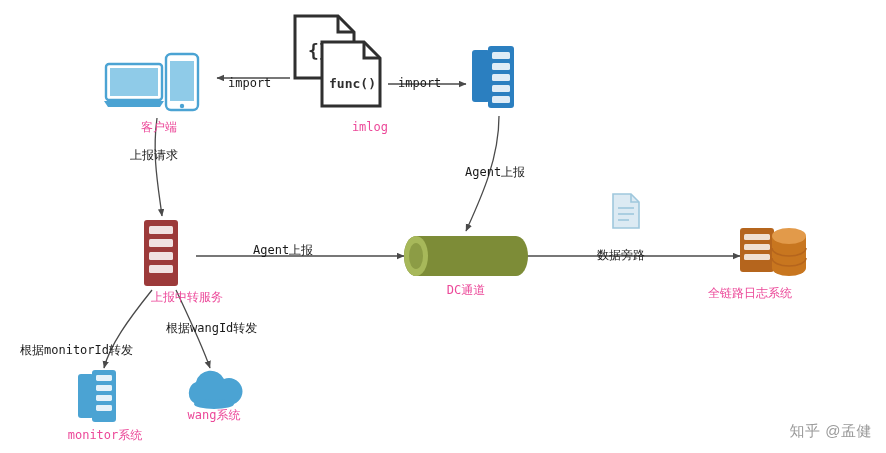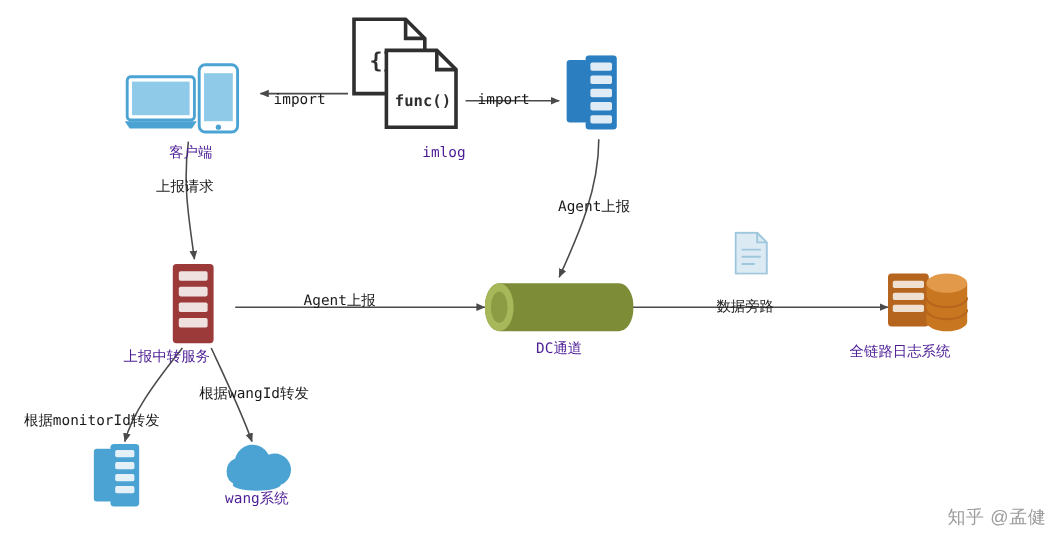--- a/index.html
+++ b/index.html
@@ -17,21 +17,21 @@
     background: #ffffff;
     overflow: hidden;
   }
   .node {
     position: absolute;
   }
   .label {
     position: absolute;
     font-family: "DejaVu Sans Mono", "Liberation Mono", monospace;
     font-size: 12px;
-    color: #4c1d95;
+    color: #ec4899;
     white-space: nowrap;
     line-height: 1.2;
   }
   .edge-label {
     position: absolute;
     font-family: "DejaVu Sans Mono", "Liberation Mono", monospace;
     font-size: 12px;
     color: #1a1a1a;
     white-space: nowrap;
     background: transparent;
@@ -126,21 +126,21 @@
 
   <div class="node" style="left:138px; top:220px; width:50px; height:68px;">
     <svg width="50" height="68">
       <rect x="6" y="0" width="34" height="66" rx="3" fill="#9c3a3a"></rect>
       <rect x="11" y="6" width="24" height="8" rx="1.5" fill="#ffffff" opacity="0.85"></rect>
       <rect x="11" y="19" width="24" height="8" rx="1.5" fill="#ffffff" opacity="0.85"></rect>
       <rect x="11" y="32" width="24" height="8" rx="1.5" fill="#ffffff" opacity="0.85"></rect>
       <rect x="11" y="45" width="24" height="8" rx="1.5" fill="#ffffff" opacity="0.85"></rect>
     </svg>
   </div>
-  <div class="label" style="left:103px; top:290px; width:120px; text-align:left;">上报中转服务</div>
+  <div class="label" style="left:103px; top:290px; width:120px; text-align:right;">上报中转服务</div>
 
   <div class="node" style="left:404px; top:232px; width:124px; height:48px;">
     <svg width="124" height="48">
       <path d="M12,4 L112,4 A12,20 0 0 1 112,44 L12,44 A12,20 0 0 1 12,4 Z" fill="#7d8c37"></path>
       <ellipse cx="12" cy="24" rx="12" ry="20" fill="#a7b85a"></ellipse>
       <ellipse cx="12" cy="24" rx="7" ry="13" fill="#8c9c45"></ellipse>
     </svg>
   </div>
   <div class="label" style="left:404px; top:283px; width:124px; text-align:center;">DC通道</div>
 
@@ -171,20 +171,21 @@
   <div class="node" style="left:78px; top:370px; width:52px; height:54px;">
     <svg width="52" height="54">
       <rect x="0" y="4" width="16" height="44" rx="3" fill="#4ba3d3"></rect>
       <rect x="14" y="0" width="24" height="52" rx="3" fill="#4ba3d3"></rect>
       <rect x="18" y="5" width="16" height="6" rx="1.4" fill="#ffffff" opacity="0.85"></rect>
       <rect x="18" y="15" width="16" height="6" rx="1.4" fill="#ffffff" opacity="0.85"></rect>
       <rect x="18" y="25" width="16" height="6" rx="1.4" fill="#ffffff" opacity="0.85"></rect>
       <rect x="18" y="35" width="16" height="6" rx="1.4" fill="#ffffff" opacity="0.85"></rect>
     </svg>
   </div>
+  <div class="label" style="left:40px; top:428px; width:130px; text-align:center;">monitor系统</div>
 
   <div class="node" style="left:182px; top:370px; width:64px; height:40px;">
     <svg width="64" height="40">
       <path d="M14,34 A12,12 0 0 1 14,12 A15,15 0 0 1 42,9 A11,11 0 0 1 52,34 Z" fill="#4ba3d3"></path>
       <ellipse cx="32" cy="34" rx="20" ry="5" fill="#4ba3d3"></ellipse>
     </svg>
   </div>
   <div class="label" style="left:162px; top:408px; width:104px; text-align:center;">wang系统</div>
 
   <div class="edge-label" style="left:228px; top:76px;">import</div>

